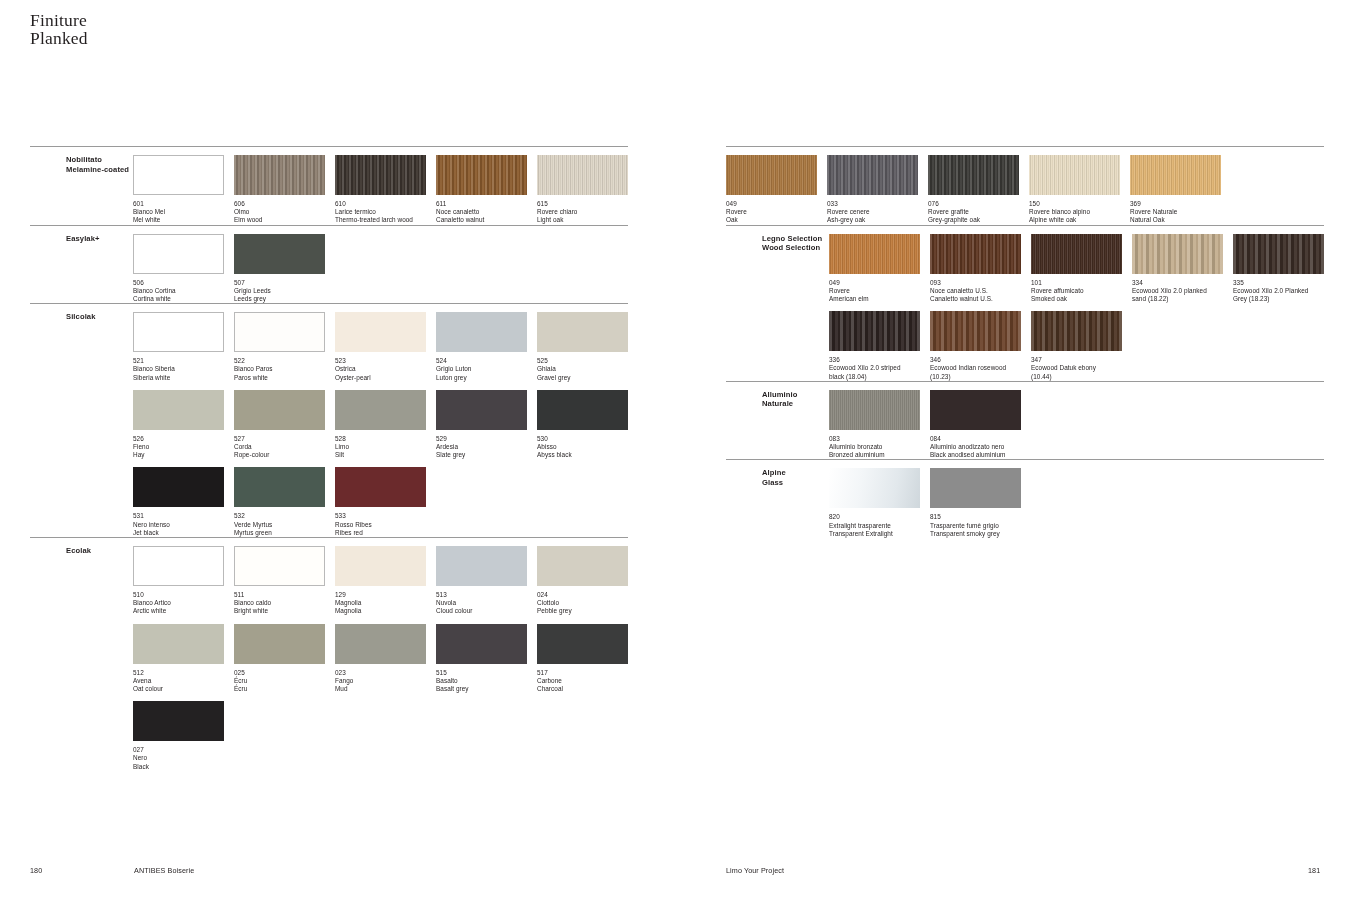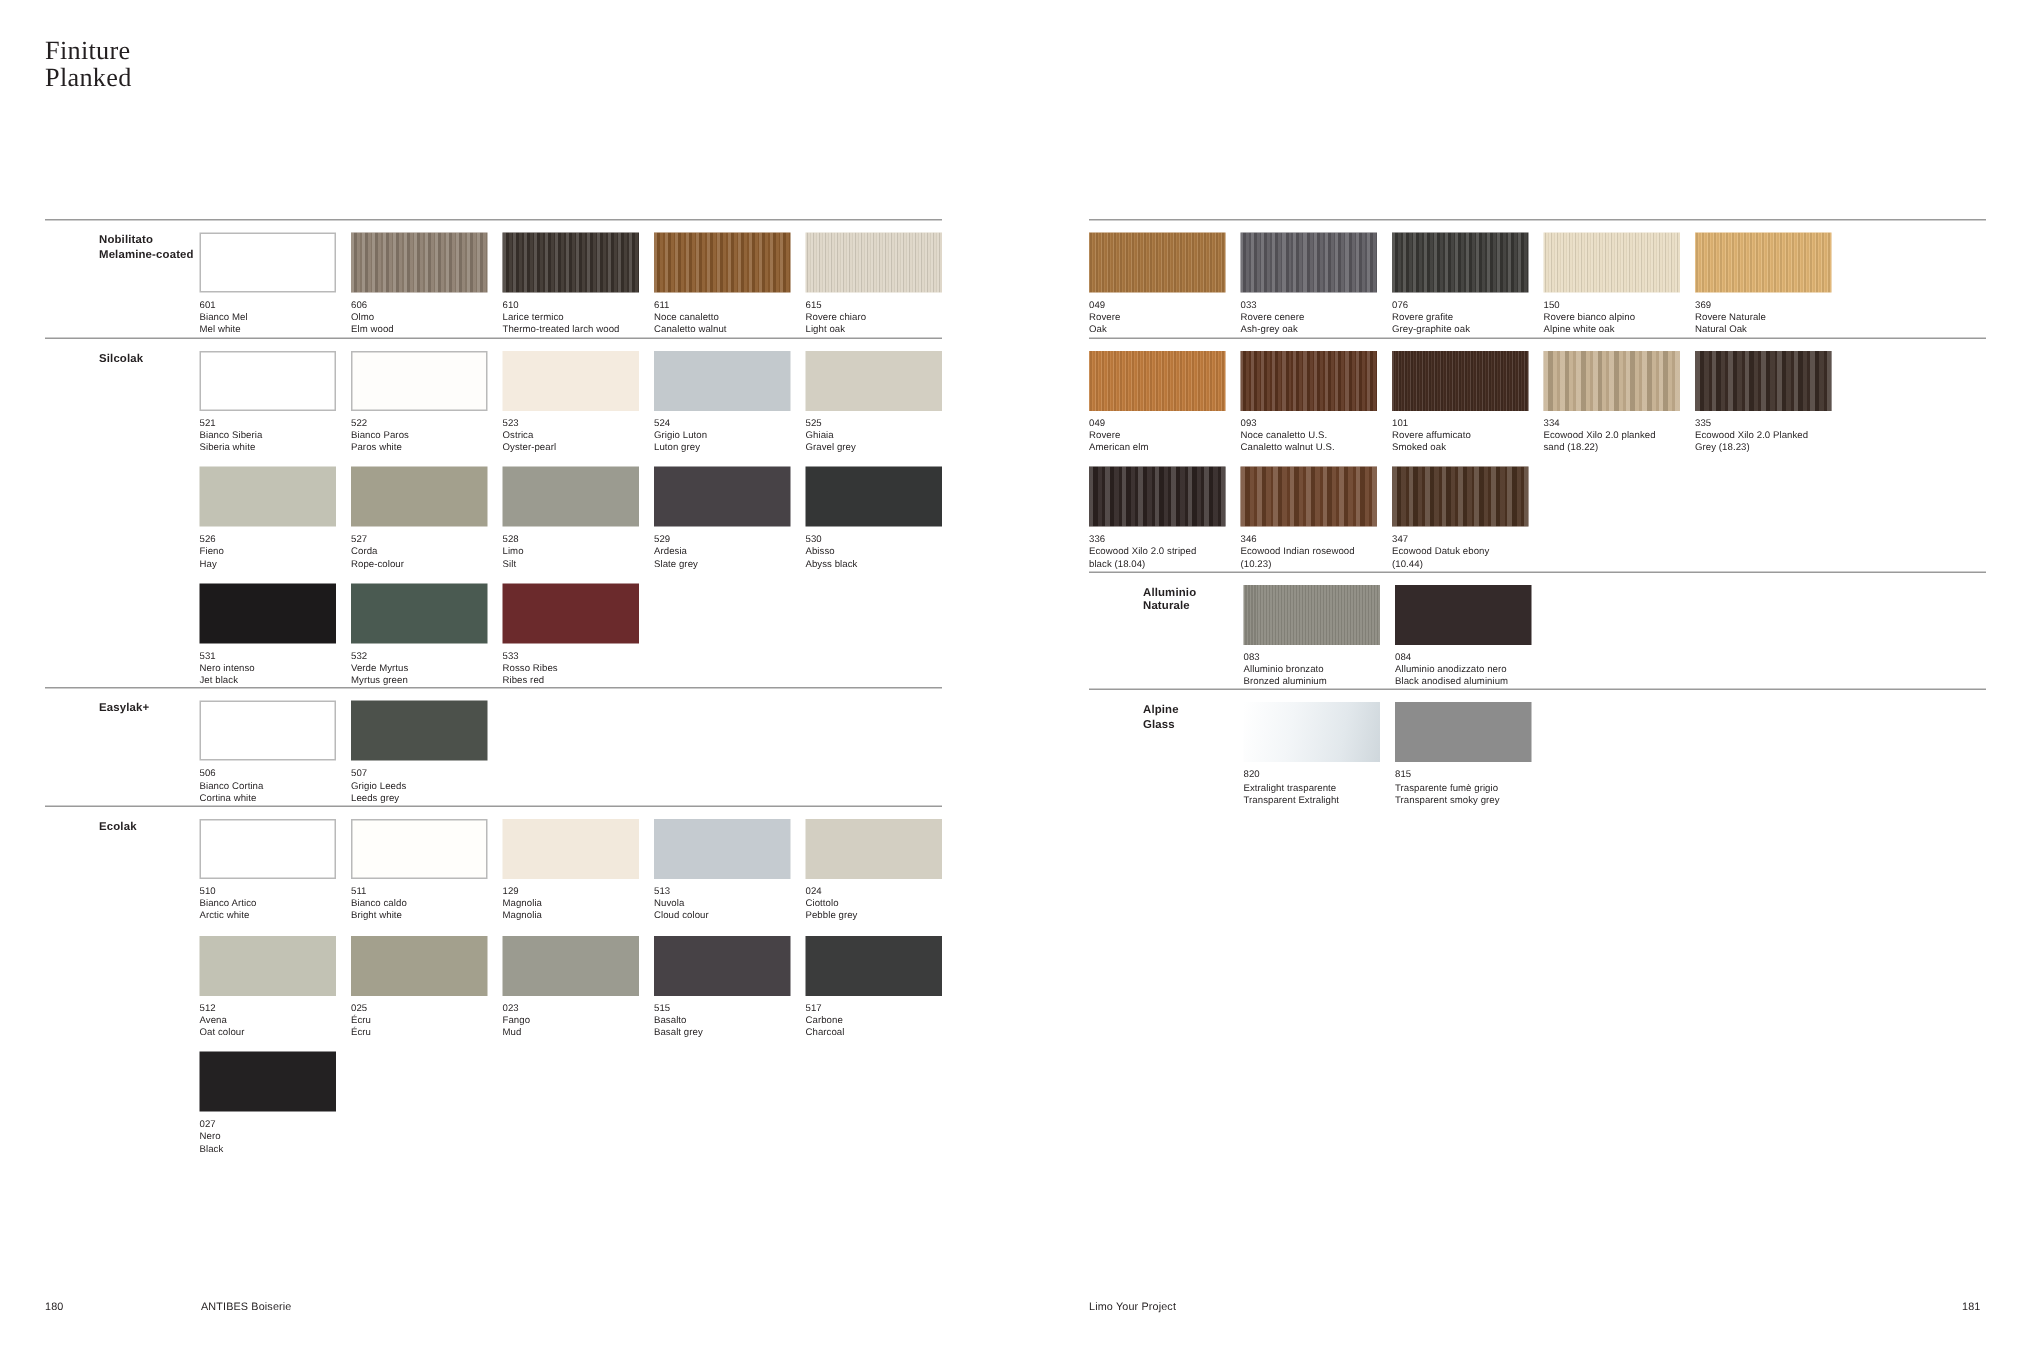--- a/index.html
+++ b/index.html
@@ -17,21 +17,21 @@
   }
   .page {
     position: relative;
     width: 1356px;
     height: 904px;
   }
   
   .title {
     position: absolute;
     left: 30px;
-    top: 25px;
+    top: 12px;
     font-family: "Liberation Serif", serif;
     font-size: 17.5px;
     line-height: 17.5px;
     color: #231f20;
     letter-spacing: 0.2px;
   }
   .title div { display: block; }
 
   
   .col {
@@ -229,20 +229,48 @@
                 </div>
               </div>
             </div>
           </div>
         </div>
       </div>
       <div class="section">
         <div class="section-rule"></div>
         <div class="section-body">
           <div class="section-label">
+            <div>Easylak+</div>
+          </div>
+          <div class="swatch-area">
+            <div class="swatch-row">
+              <div class="swatch">
+                <div class="chip outlined" style="background: rgb(255, 255, 255);"></div>
+                <div class="chip-caption">
+                  <span class="code">506</span>
+                  <span class="it">Bianco Cortina</span>
+                  <span class="en">Cortina white</span>
+                </div>
+              </div>
+              <div class="swatch">
+                <div class="chip" style="background: rgb(76, 81, 75);"></div>
+                <div class="chip-caption">
+                  <span class="code">507</span>
+                  <span class="it">Grigio Leeds</span>
+                  <span class="en">Leeds grey</span>
+                </div>
+              </div>
+            </div>
+          </div>
+        </div>
+      </div>
+      <div class="section">
+        <div class="section-rule"></div>
+        <div class="section-body">
+          <div class="section-label">
             <div>Silcolak</div>
           </div>
           <div class="swatch-area">
             <div class="swatch-row">
               <div class="swatch">
                 <div class="chip outlined" style="background: rgb(255, 255, 255);"></div>
                 <div class="chip-caption">
                   <span class="code">521</span>
                   <span class="it">Bianco Siberia</span>
                   <span class="en">Siberia white</span>
@@ -349,48 +377,20 @@
                 </div>
               </div>
             </div>
           </div>
         </div>
       </div>
       <div class="section">
         <div class="section-rule"></div>
         <div class="section-body">
           <div class="section-label">
-            <div>Easylak+</div>
-          </div>
-          <div class="swatch-area">
-            <div class="swatch-row">
-              <div class="swatch">
-                <div class="chip outlined" style="background: rgb(255, 255, 255);"></div>
-                <div class="chip-caption">
-                  <span class="code">506</span>
-                  <span class="it">Bianco Cortina</span>
-                  <span class="en">Cortina white</span>
-                </div>
-              </div>
-              <div class="swatch">
-                <div class="chip" style="background: rgb(76, 81, 75);"></div>
-                <div class="chip-caption">
-                  <span class="code">507</span>
-                  <span class="it">Grigio Leeds</span>
-                  <span class="en">Leeds grey</span>
-                </div>
-              </div>
-            </div>
-          </div>
-        </div>
-      </div>
-      <div class="section">
-        <div class="section-rule"></div>
-        <div class="section-body">
-          <div class="section-label">
             <div>Ecolak</div>
           </div>
           <div class="swatch-area">
             <div class="swatch-row">
               <div class="swatch">
                 <div class="chip outlined" style="background: rgb(255, 255, 255);"></div>
                 <div class="chip-caption">
                   <span class="code">510</span>
                   <span class="it">Bianco Artico</span>
                   <span class="en">Arctic white</span>
@@ -531,20 +531,24 @@
                   <span class="en">Natural Oak</span>
                 </div>
               </div>
             </div>
           </div>
         </div>
       </div>
       <div class="section">
         <div class="section-rule"></div>
         <div class="section-body">
+          <div class="section-label">
+            <div>Legno Selection</div>
+            <div>Wood Selection</div>
+          </div>
           <div class="swatch-area">
             <div class="swatch-row">
               <div class="swatch">
                 <div class="chip grain-fine" style="background: rgb(192, 124, 61);"></div>
                 <div class="chip-caption">
                   <span class="code">049</span>
                   <span class="it">Rovere</span>
                   <span class="en">American elm</span>
                 </div>
               </div>

